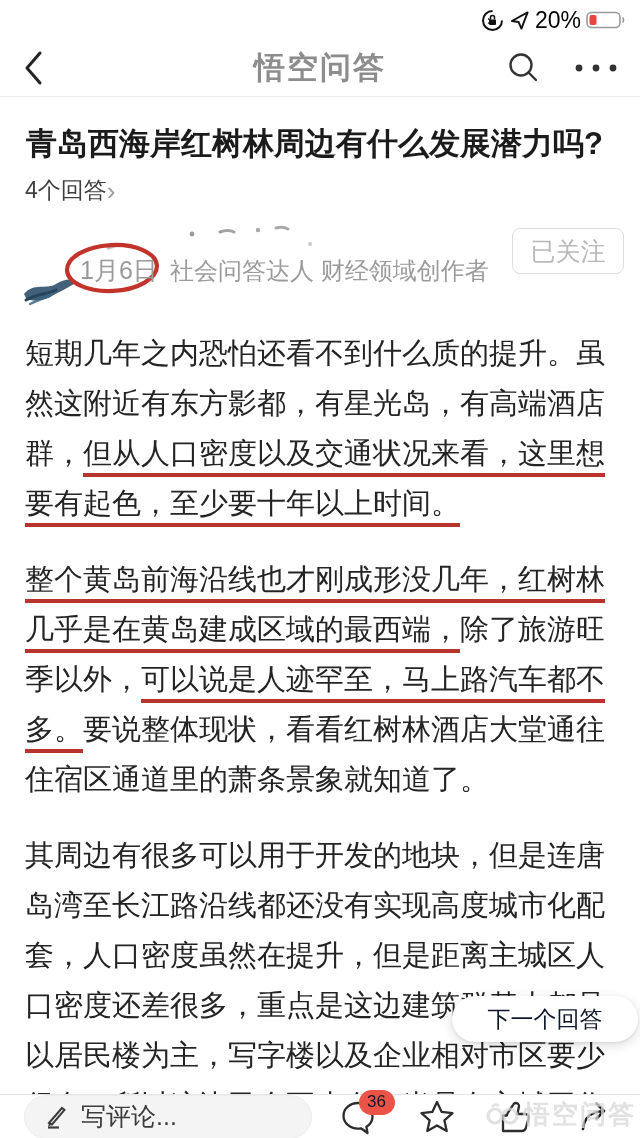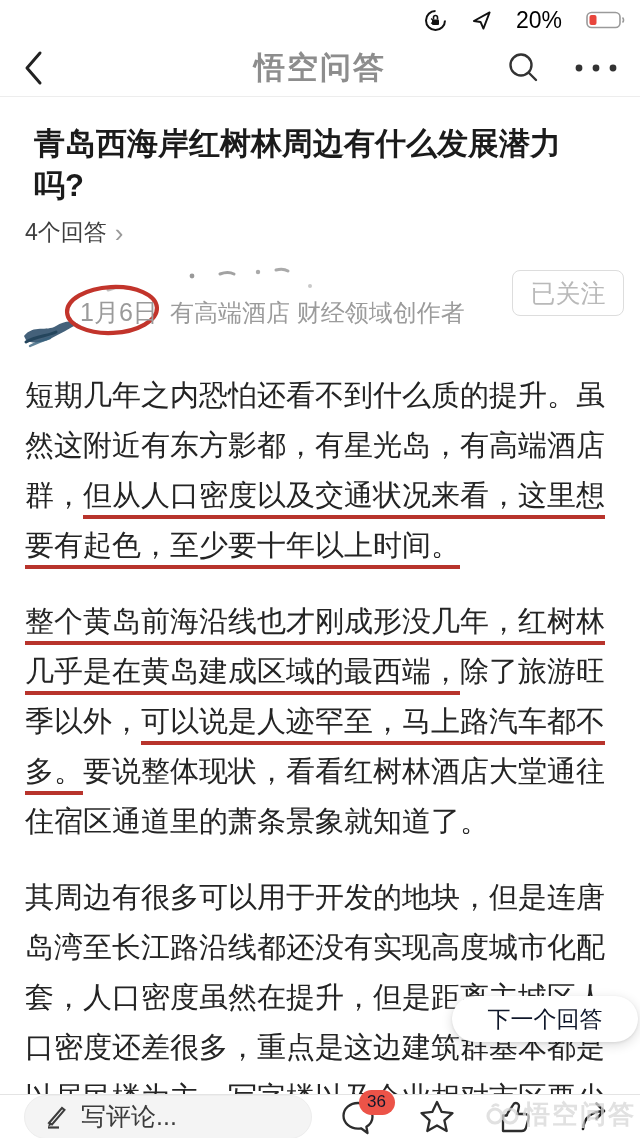--- a/index.html
+++ b/index.html
@@ -10,36 +10,36 @@
     background:#fff; overflow:hidden; color:#242424;
   }
   
   .status-bar{
     height:40px; display:flex; align-items:center; padding:0 14px;
     font-size:22px; color:#000;
   }
   .status-left{ display:flex; align-items:center; gap:7px; }
   .status-center{ position:absolute; left:0; right:0; text-align:center;
     font-size:23px; font-weight:600; pointer-events:none;}
-  .status-right{ margin-left:auto; display:flex; align-items:center; gap:24px; }
+  .status-right{ margin-left:auto; display:flex; align-items:center; gap:5px; }
   .battery-pct{ font-size:23px; }
   
   .nav-bar{ position:relative; height:57px; display:flex; align-items:center;
     border-bottom:1px solid #ededed; }
   .nav-title{ position:absolute; left:0; right:0; text-align:center;
     font-size:31px; font-weight:700; color:#8d8d8d; letter-spacing:2px; }
   .nav-back{ margin-left:22px; width:34px; height:40px; display:flex;
     align-items:center; cursor:pointer; }
   .nav-right{ margin-left:auto; display:flex; align-items:center; gap:34px;
     margin-right:22px; }
   
-  .q-title{ margin:26px 34px 0; font-size:31px; line-height:42px;
+  .q-title{ margin:26px 26px 0; font-size:31px; line-height:42px;
     font-weight:700; color:#1b1b1b; }
   .q-answers{ margin:10px 25px 0; font-size:23px; color:#3f3f3f;
-    display:flex; align-items:center; gap:8px; width:max-content; }
+    display:flex; align-items:center; width:max-content; }
   .q-answers .chev{ color:#9a9a9a; font-size:26px; line-height:20px; }
   
   .author-row{ position:relative; height:84px; margin-top:22px; }
   .avatar-scribble{ position:absolute; left:20px; top:36px; }
   .name-smudge{ position:absolute; left:100px; top:-6px; }
   .date-circle{ position:absolute; left:62px; top:12px; pointer-events:none; }
   .answer-date{ position:absolute; left:80px; top:26px; font-size:25px;
     color:#9a9a9a; }
   .author-creds{ position:absolute; left:170px; top:27px; font-size:24px;
     color:#9b9b9b; white-space:nowrap; }
@@ -162,21 +162,21 @@
         <path d="M176 6 q7 -2 12 1" fill="none" stroke="#555" stroke-width="3" stroke-linecap="round" opacity=".5"></path>
         <circle cx="210" cy="22" r="2" fill="#777" opacity=".4"></circle>
       </svg>
     </span>
     <span class="date-circle">
       <svg width="100" height="56" viewBox="0 0 100 56">
         <ellipse cx="50" cy="28" rx="45" ry="23" fill="none" stroke="#c2342b" stroke-width="4.2" transform="rotate(-3 50 28)"></ellipse>
       </svg>
     </span>
     <span class="answer-date">1月6日</span>
-    <span class="author-creds">有高端酒店 财经领域创作者</span>
+    <span class="author-creds">社会问答达人 财经领域创作者</span>
     <button class="follow-btn">已关注</button>
   </div>
 
   <div class="answer-body">
     <p class="para"><span>短期几年之内恐怕还看不到什么质的提升。虽
 然这附近有东方影都，有星光岛，有高端酒店
 群，</span><span class="redline">但从人口密度以及交通状况来看，这里想
 要有起色，至少要十年以上时间。</span></p>
     <p class="para"><span class="redline">整个黄岛前海沿线也才刚成形没几年，红树林
 几乎是在黄岛建成区域的最西端，</span><span>除了旅游旺

